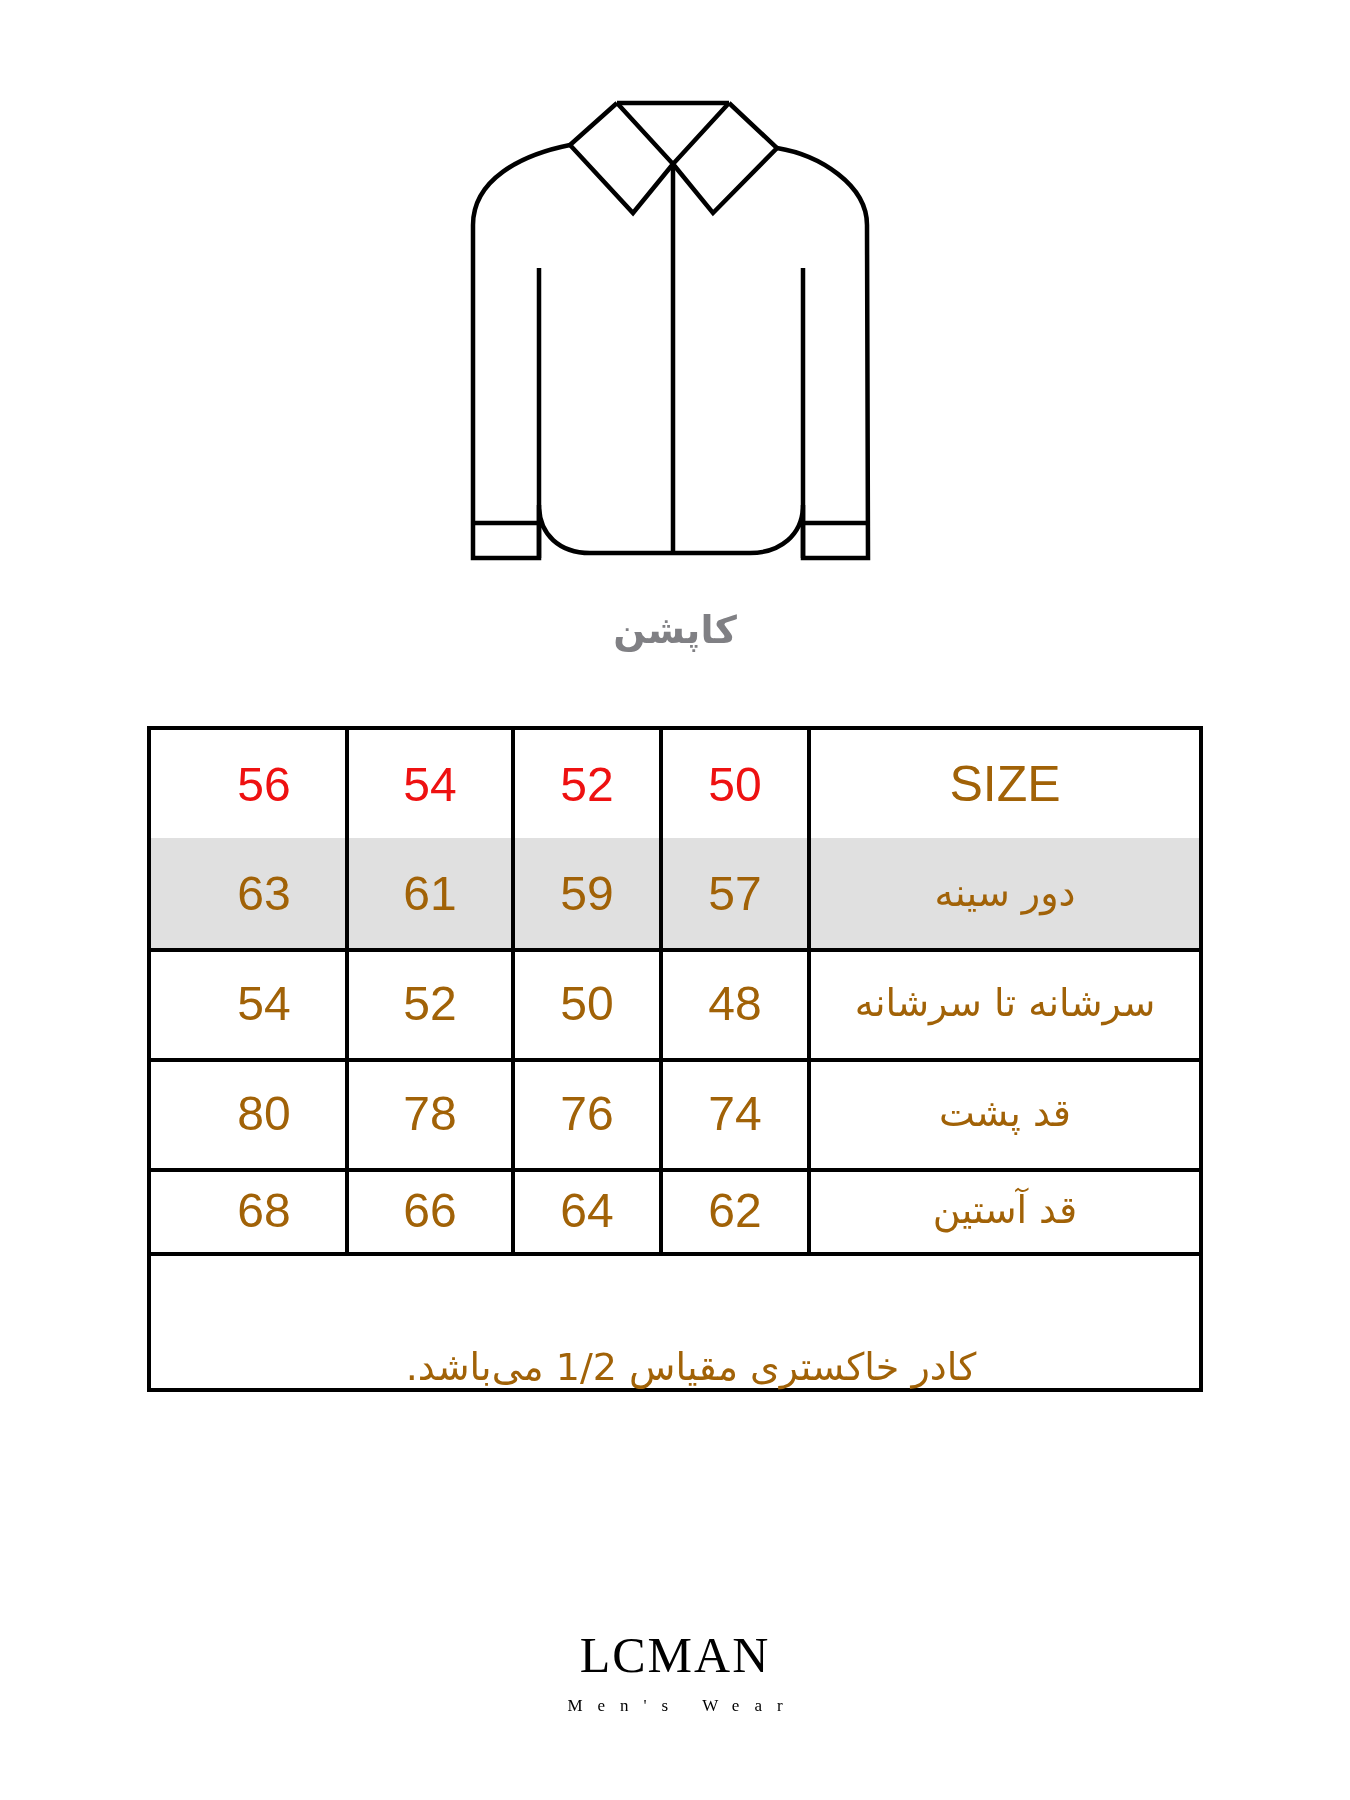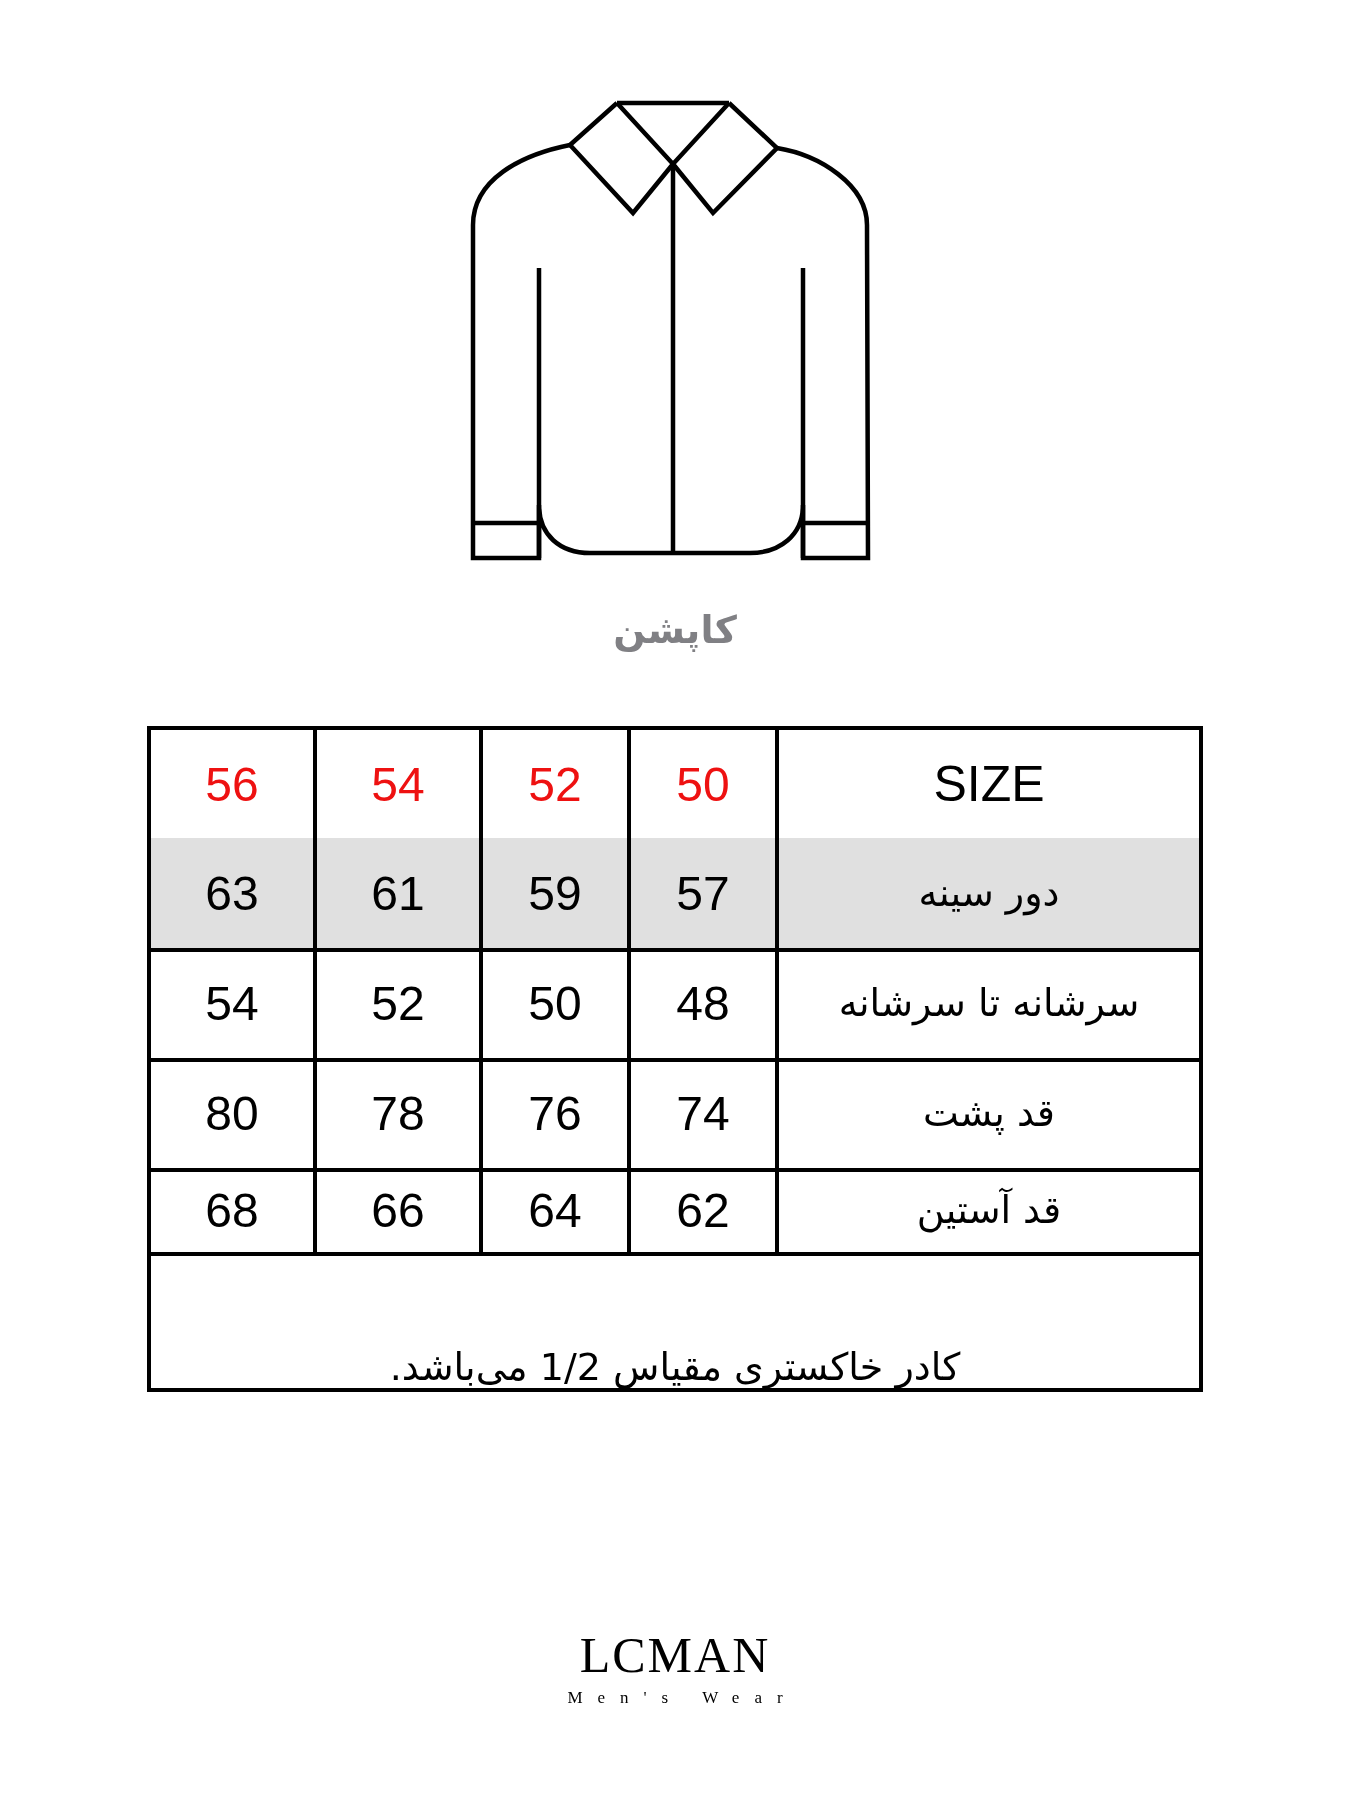--- a/index.html
+++ b/index.html
@@ -1,32 +1,32 @@
 <!DOCTYPE html>
 <html><head>
 <meta charset="utf-8">
 <style>
   html, body { margin: 0; padding: 0; background: #ffffff; }
   body { width: 1350px; height: 1800px; position: relative; overflow: hidden; font-family: "Liberation Sans", "DejaVu Sans", sans-serif; }
   .illustration { position: absolute; left: 0; top: 0; width: 1350px; height: 600px; }
   .product-title { position: absolute; left: 0; width: 1350px; top: 600px; text-align: center; font-family: "DejaVu Sans", sans-serif; font-weight: bold; font-size: 38px; color: #808084; direction: rtl; line-height: 60px; }
   .size-table { position: absolute; left: 147px; top: 726px; width: 1056px; height: 666px; box-sizing: border-box; border: 4px solid #000; }
-  .tbl-row { position: absolute; left: 0; width: 1048px; display: flex; border-bottom: 4px solid #000; box-sizing: border-box; }
+  .tbl-row { position: absolute; left: 0; width: 1048px; display: flex; border-bottom: 4px solid #000; box-sizing: border-box; padding-left: 32px; }
   .tbl-row.last { border-bottom: none; }
-  .cell { box-sizing: border-box; display: flex; align-items: center; justify-content: center; border-right: 4px solid #000; height: 100%; font-size: 48px; color: #000000; }
+  .cell { box-sizing: border-box; display: flex; align-items: center; justify-content: center; border-right: 4px solid #000; height: 100%; font-size: 48px; color: #a16207; }
   .cell.label { border-right: none; flex: 1; direction: rtl; font-family: "DejaVu Sans", sans-serif; font-size: 38px; }
   .cell.header-label { font-family: "Liberation Sans", sans-serif; font-size: 50px; }
   .cell.size { color: #ee1111; }
   .c0, .c1 { width: 166px; }
   .c2, .c3 { width: 148px; }
   .row-gray { background: #e0e0e0; justify-content: center; }
   .note { width: 100%; justify-content: center; border-right: none; direction: rtl; font-family: "DejaVu Sans", sans-serif; font-size: 38px; margin-top: 32px; }
   .brand { position: absolute; left: 0; width: 1350px; top: 1630px; text-align: center; }
   .brand-name { font-family: Liberation Serif, serif; font-size: 50px; letter-spacing: 2px; color: #000; line-height: 50px; }
-  .brand-tag { font-family: "Liberation Serif", "DejaVu Serif", serif; font-size: 17px; letter-spacing: 15px; color: #000; margin-top: 8px; padding-left: 15px; }
+  .brand-tag { font-family: "Liberation Serif", "DejaVu Serif", serif; font-size: 17px; letter-spacing: 15px; color: #000; margin-top: 16px; padding-left: 15px; }
 </style>
 </head>
 <body>
 
 <div class="illustration">
   <svg width="1350" height="600" viewBox="0 0 1350 600">
     <g fill="none" stroke="#000" stroke-width="4.5" stroke-linejoin="miter" stroke-linecap="butt">
 
       <line x1="617" y1="103" x2="729" y2="103"></line>
 

